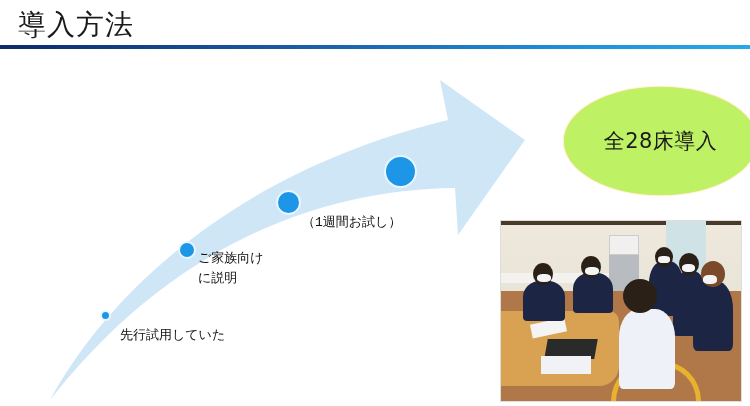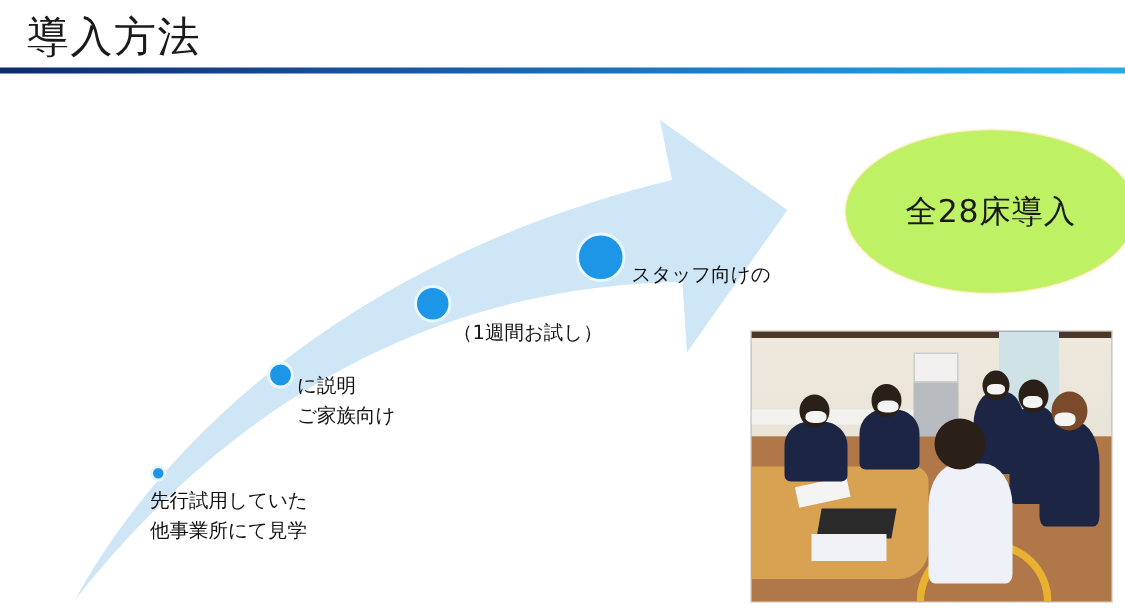--- a/index.html
+++ b/index.html
@@ -64,39 +64,37 @@
   <path d="M50 400
            C 110 290, 240 170, 448 120
            L 440 80
            L 525 140
            L 458 235
            L 455 188
            C 300 190, 160 260, 50 400 Z" fill="#cfe6f7"></path>
 </svg>
 
 <div class="dot" style="left:100px;top:310px;width:11px;height:11px;"></div>
-<div class="label" style="left:100px;top:325px;">
+<div class="label" style="left:120px;top:325px;font-family:Liberation Serif, serif;">
   <div>先行試用していた</div>
-  <div>他事業所にて見学</div>
 </div>
 
 <div class="dot" style="left:178px;top:241px;width:18px;height:18px;"></div>
 <div class="label" style="left:198px;top:248px;">
+  <div>ご家族向け</div>
   <div>に説明</div>
-  <div>ご家族向け</div>
 </div>
 
 <div class="dot" style="left:276px;top:190px;width:25px;height:25px;"></div>
 <div class="label" style="left:306px;top:205px;">
-  <div style="margin-top:8px;margin-left:-4px;">（1週間お試し）</div>
+  <div style="margin-top:8px;margin-left:-4px;font-family:Liberation Mono, monospace;">（1週間お試し）</div>
 </div>
 
 <div class="dot" style="left:384px;top:155px;width:33px;height:33px;"></div>
 <div class="label" style="left:421px;top:175px;line-height:17px;">
-  <div>スタッフ向けの</div>
 </div>
 
 <div class="goal">
   <div class="goal-main">全28床導入</div>
 </div>
 
 <div class="photo" title="スタッフ向けレクチャーの様子">
   <div class="wall"></div>
   <div class="counter"></div>
   <div class="microwave"></div>

